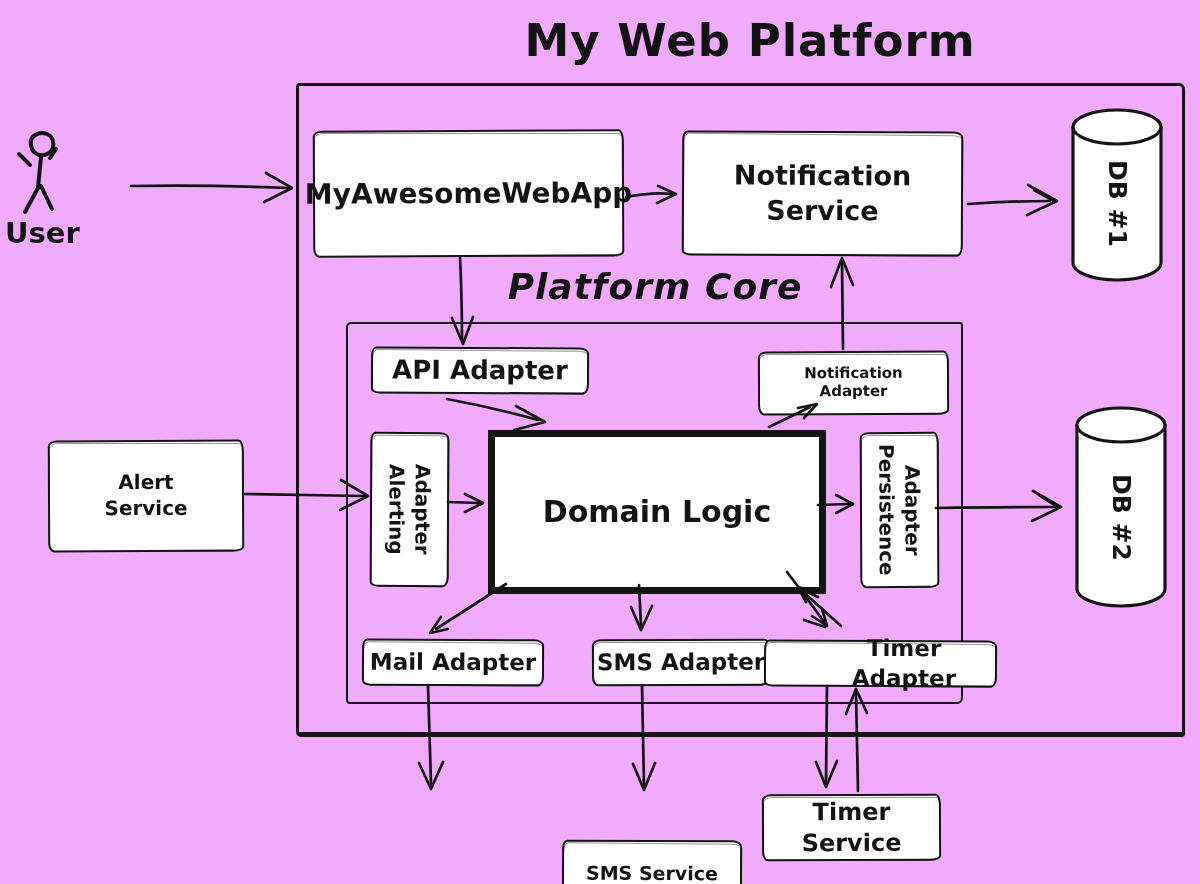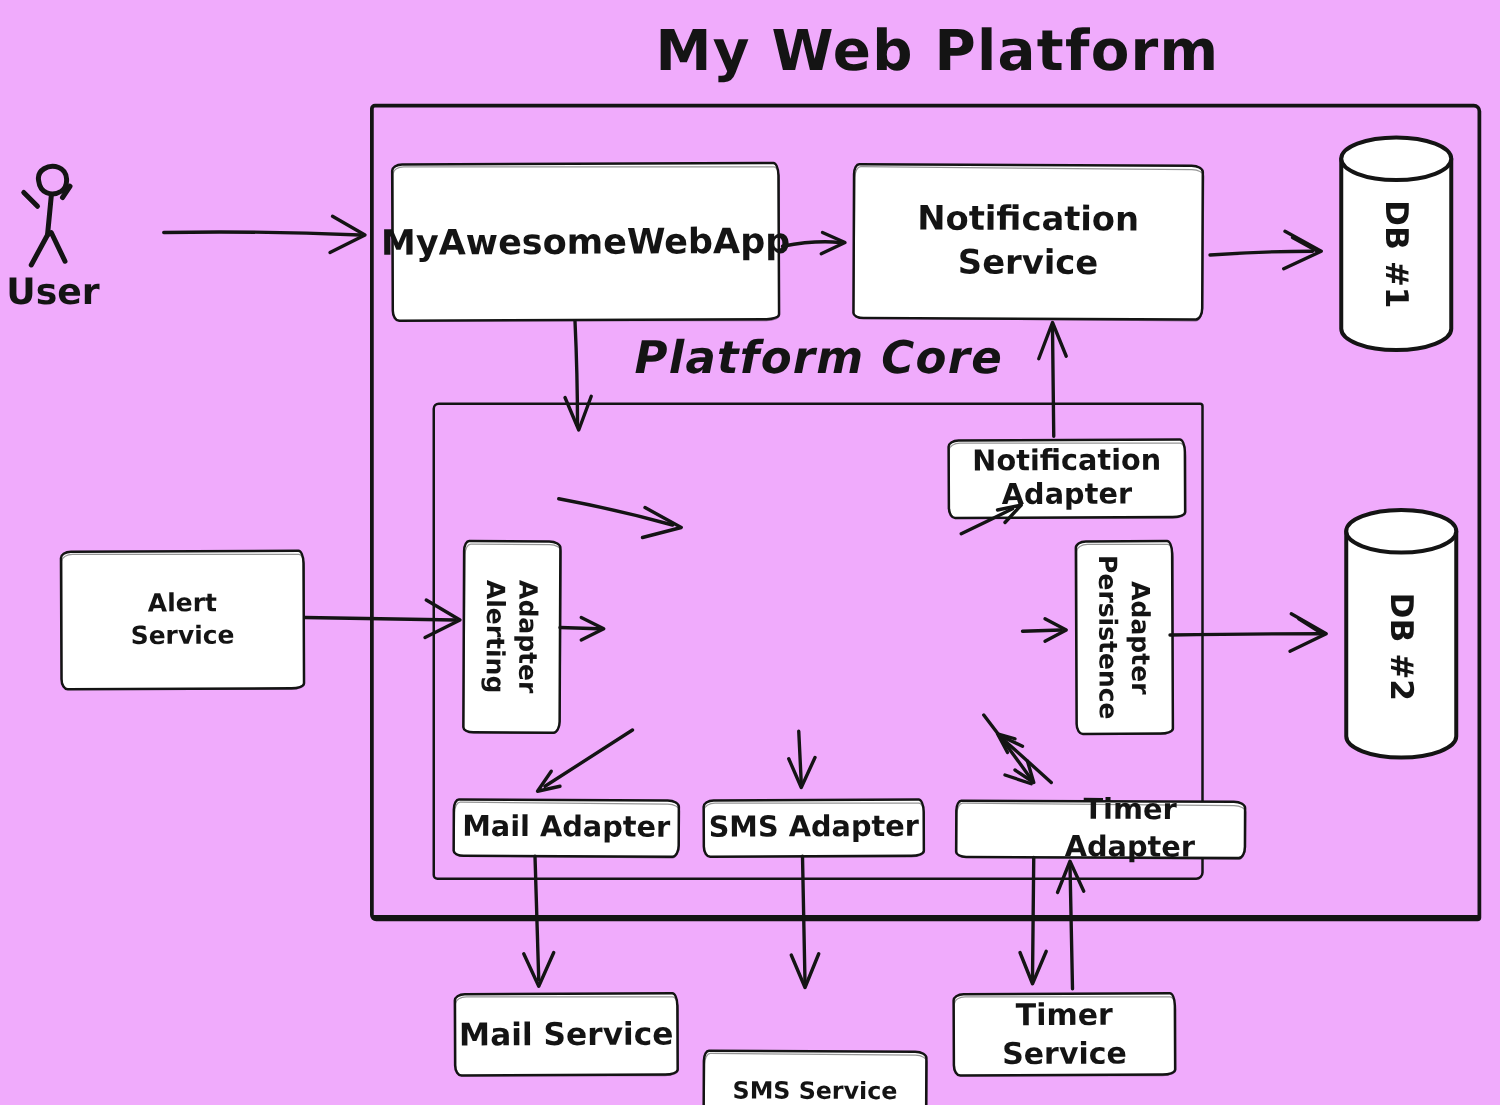--- a/index.html
+++ b/index.html
@@ -34,26 +34,26 @@
   }
   .r-a { border-radius:9px 5px 11px 6px / 6px 11px 5px 9px; transform:rotate(-0.25deg); }
   .r-b { border-radius:5px 10px 6px 9px / 9px 6px 10px 5px; transform:rotate(0.25deg); }
 
   #n-webapp       { left:313px; top:130px; width:307px; height:123px; font-size:28px; }
   #n-notifservice { left:682px; top:131px; width:277px; height:121px; font-size:27px; }
   #n-notifservice span { max-width:200px; }
   #n-alertservice { left:48px;  top:440px; width:192px; height:108px; font-size:20px; }
   #n-alertservice span { max-width:130px; }
   #n-apiadapter   { left:371px; top:347px; width:214px; height:43px; font-size:26px; }
-  #n-notifadapter { left:758px; top:351px; width:187px; height:60px; font-size:23px; line-height:1.18; }
+  #n-notifadapter { left:758px; top:351px; width:187px; height:60px; font-size:15px; line-height:1.18; }
   #n-notifadapter span { max-width:158px; }
   #n-domain       { left:488px; top:430px; width:324px; height:150px; font-size:30px; border-width:7px; }
   #n-domain::after { display:none; }
   #n-mailadapter  { left:362px; top:639px; width:178px; height:43px; font-size:23px;text-align:center; }
-  #n-smsadapter   { left:562px; top:639px; width:174px; height:43px; font-size:23px; }
+  #n-smsadapter   { left:592px; top:639px; width:174px; height:43px; font-size:23px; }
   #n-timeradapter { left:764px; top:640px; width:182px; height:43px; font-size:23px;padding-left:47px; }
   #n-mailservice  { left:363px; top:794px; width:176px; height:63px; font-size:25px; }
   #n-smsservice   { left:562px; top:792px; width:176px; height:63px; font-size:19px;margin-top:48px; }
   #n-timerservice { left:762px; top:794px; width:175px; height:63px; font-size:24px; }
 
   .vbox { font-size:20px; }
   .vbox span { writing-mode:vertical-lr; text-orientation:mixed; max-height:140px; line-height:1.3; }
   #n-alerting    { left:370px; top:432px; width:75px; height:151px; }
   #n-persistence { left:860px; top:432px; width:75px; height:152px; }
 
@@ -101,40 +101,43 @@
 
   <div id="n-webapp" class="box r-a">
     <span>MyAwesomeWebApp</span>
   </div>
   <div id="n-notifservice" class="box r-b">
     <span>Notification Service</span>
   </div>
   <div id="n-alertservice" class="box r-a">
     <span>Alert Service</span>
   </div>
+  <div id="n-apiadapter" class="box r-b">
+    <span>API Adapter</span>
+  </div>
   <div id="n-notifadapter" class="box r-a">
     <span>Notification Adapter</span>
   </div>
   <div id="n-alerting" class="box vbox r-b">
     <span>Alerting Adapter</span>
   </div>
+  <div id="n-domain" class="box">
+    <span>Domain Logic</span>
+  </div>
   <div id="n-persistence" class="box vbox r-a">
     <span>Persistence Adapter</span>
   </div>
   <div id="n-mailadapter" class="box r-b">
     <span>Mail Adapter</span>
   </div>
   <div id="n-smsadapter" class="box r-a">
     <span>SMS Adapter</span>
   </div>
   <div id="n-timeradapter" class="box r-b">
     <span>Timer Adapter</span>
-  </div>
-  <div id="n-mailservice" class="box r-a">
-    <span>Mail Service</span>
   </div>
   <div id="n-smsservice" class="box r-b">
     <span>SMS Service</span>
   </div>
   <div id="n-timerservice" class="box r-a">
     <span>Timer Service</span>
   </div>
 
   <div id="n-db1" class="cyl">
     <svg width="94" height="176" viewBox="0 0 94 176" fill="#ffffff" stroke="#141414" stroke-width="3.2" stroke-linecap="round">

